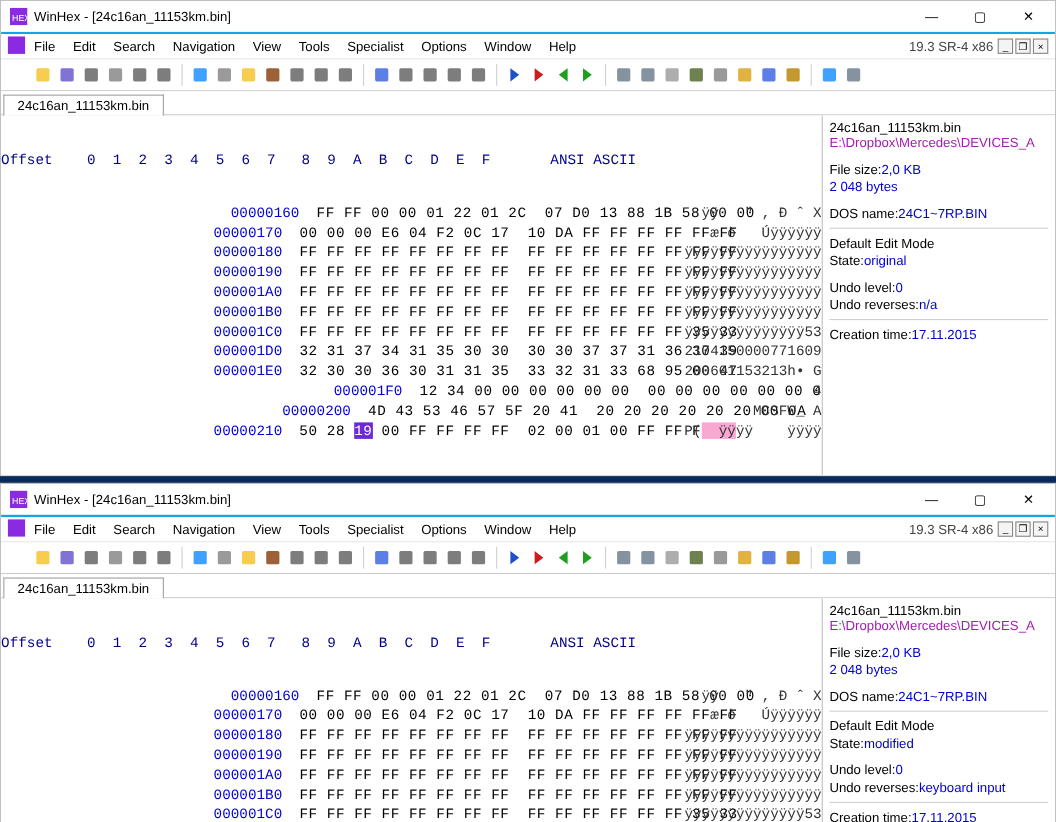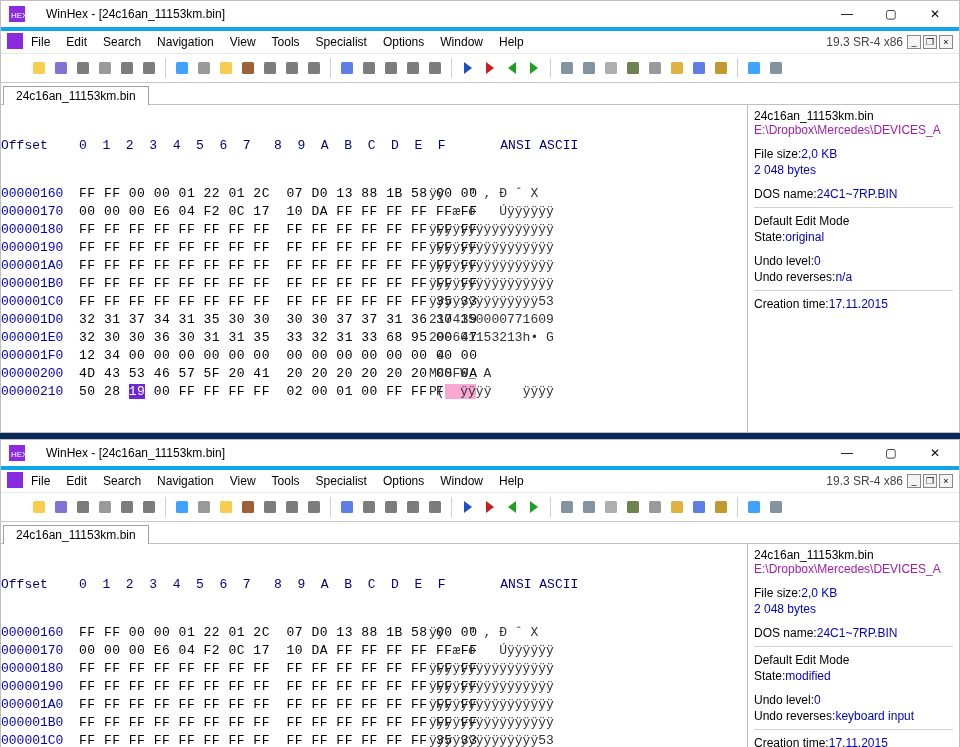--- a/index.html
+++ b/index.html
@@ -1,42 +1,42 @@
 <!DOCTYPE html>
 <html><head>
 <meta charset="utf-8">
 <style>
 * { box-sizing: border-box; margin: 0; padding: 0; }
 body { font-family: "Segoe UI", Tahoma, sans-serif; font-size: 12px; background: #0a2a5a; width: 960px; }
 .window { background: #fff; border: 1px solid #c0c0c0; margin: 0; }
-.titlebar { display: flex; align-items: center; height: 30px; padding: 0 2px; background: #fff; border-bottom: 4px solid #0ea5e9; }
+.titlebar { display: flex; align-items: center; height: 30px; padding: 0 2px; background: #fff; border-bottom: 2px solid #0ea5e9; }
 .titlebar .appicon { width: 16px; height: 16px; margin: 0 6px; display: inline-block; }
 .appicon svg { width: 16px; height: 16px; }
-.titlebar .title { flex: 1; font-size: 12px; color: #000; margin-left: 15px; }
+.titlebar .title { flex: 1; font-size: 12px; color: #000; }
 .titlebar .winbtns { display: flex; }
 .titlebar .winbtn { width: 44px; height: 30px; display: flex; align-items: center; justify-content: center; font-size: 12px; cursor: pointer; }
 
 .menubar { display: flex; align-items: center; height: 22px; padding: 0 6px; background: #fff; font-size: 12px; }
 .menubar .mi { padding: 2px 8px; cursor: pointer; }
 .menubar .spacer { flex: 1; }
 .menubar .version { color: #444; padding-right: 4px; }
 .menubar .mdi { display: flex; gap: 2px; }
 .menubar .mdi span { width: 14px; height: 14px; border: 1px solid #888; display: inline-flex; align-items: center; justify-content: center; font-size: 9px; cursor: pointer; background: #f4f4f4; }
 
 .toolbar { display: flex; align-items: center; height: 30px; padding: 2px 6px; background: #fff; border-top: 1px solid #e8e8e8; border-bottom: 1px solid #c8c8c8; gap: 2px; }
 .tb-btn { width: 20px; height: 20px; display: flex; align-items: center; justify-content: center; cursor: pointer; border-radius: 2px; }
 .tb-sep { width: 1px; height: 20px; background: #d0d0d0; margin: 0 4px; }
 
 .tabbar { display: flex; align-items: flex-end; height: 22px; background: #fff; padding-left: 2px; border-bottom: 1px solid #c0c0c0; }
 .tab { border: 1px solid #a0a0a0; border-bottom: none; padding: 2px 12px; font-size: 12px; background: #fff; position: relative; top: 1px; }
 
 .body { display: flex; background: #fff; }
 .hexpane { flex: 1; padding: 2px 0; font-family: "Courier New", monospace; font-size: 13px; white-space: pre; overflow: hidden; }
 .hexpane .hdr { color: #000088; padding: 1px 0; }
-.hexpane .row { display: flex; height: 18px; align-items: center; }
+.hexpane .row { display: flex; height: 18px; align-items: center; justify-content: flex-end; }
 .hexpane .ofs { width: 78px; color: #0000cc; }
 .hexpane .hx { width: 350px; letter-spacing: 0.5px; }
 .hexpane .asc { color: #333; }
 .hexpane .sel { background: #6d28d9; color: #fff; }
 .hexpane .asel { background: #f9a8d4; }
 
 .side { width: 212px; border-left: 1px solid #c0c0c0; padding: 4px 6px; font-size: 12px; background: #fff; }
 .side .fn { color: #000; }
 .side .path { color: #a21caf; margin-bottom: 10px; white-space: nowrap; overflow: hidden; }
 .side .kv { display: flex; justify-content: flex-start; margin: 2px 0; }

